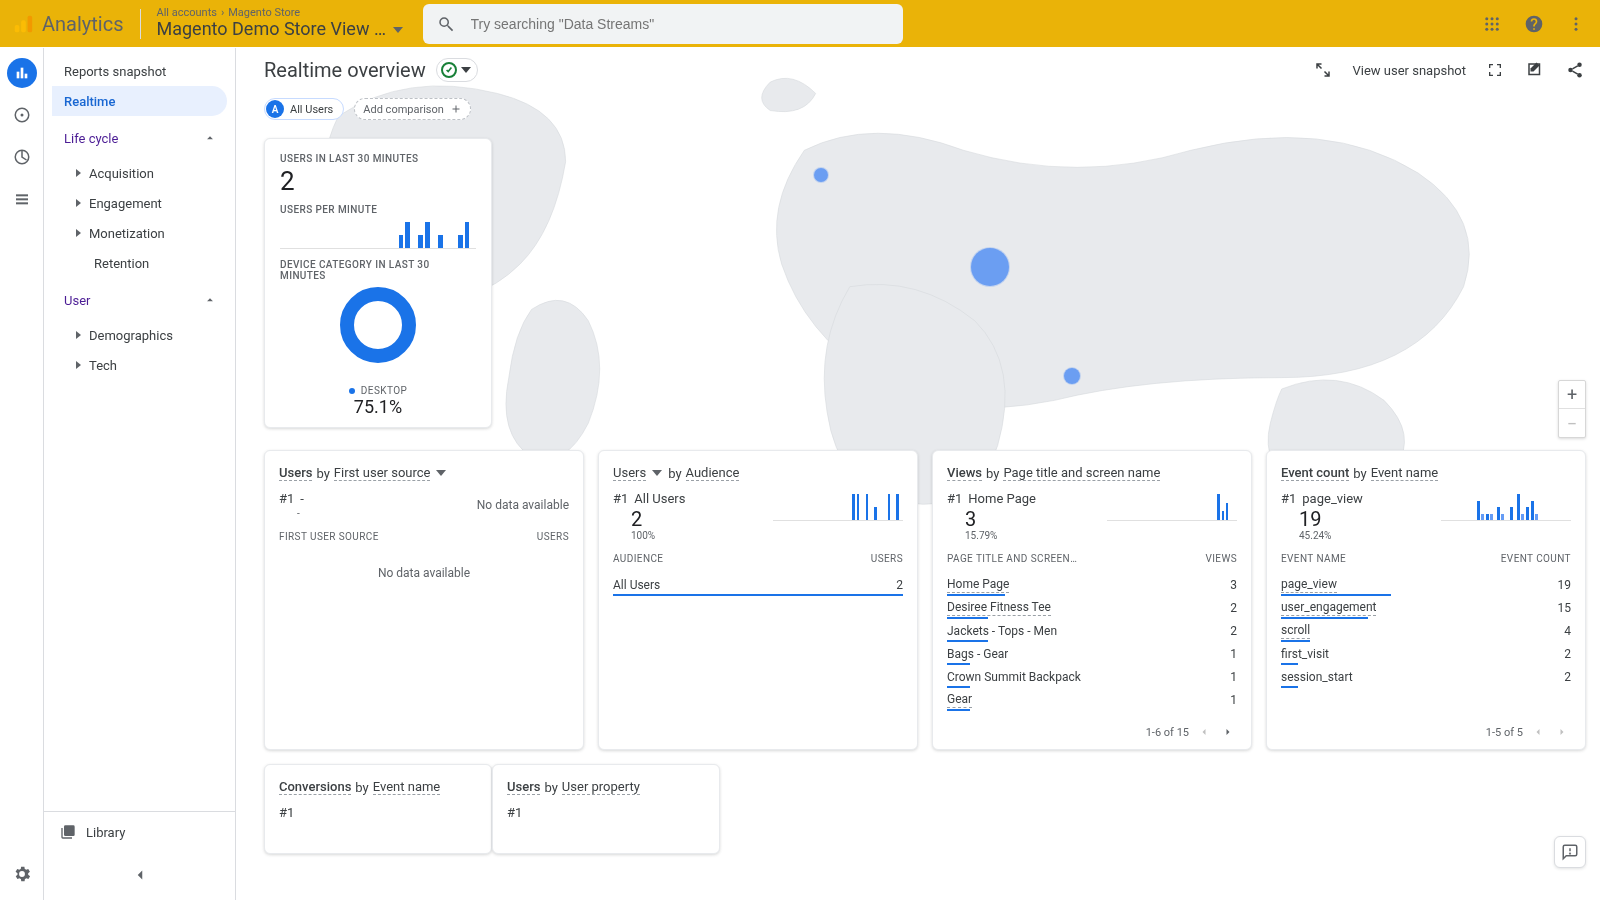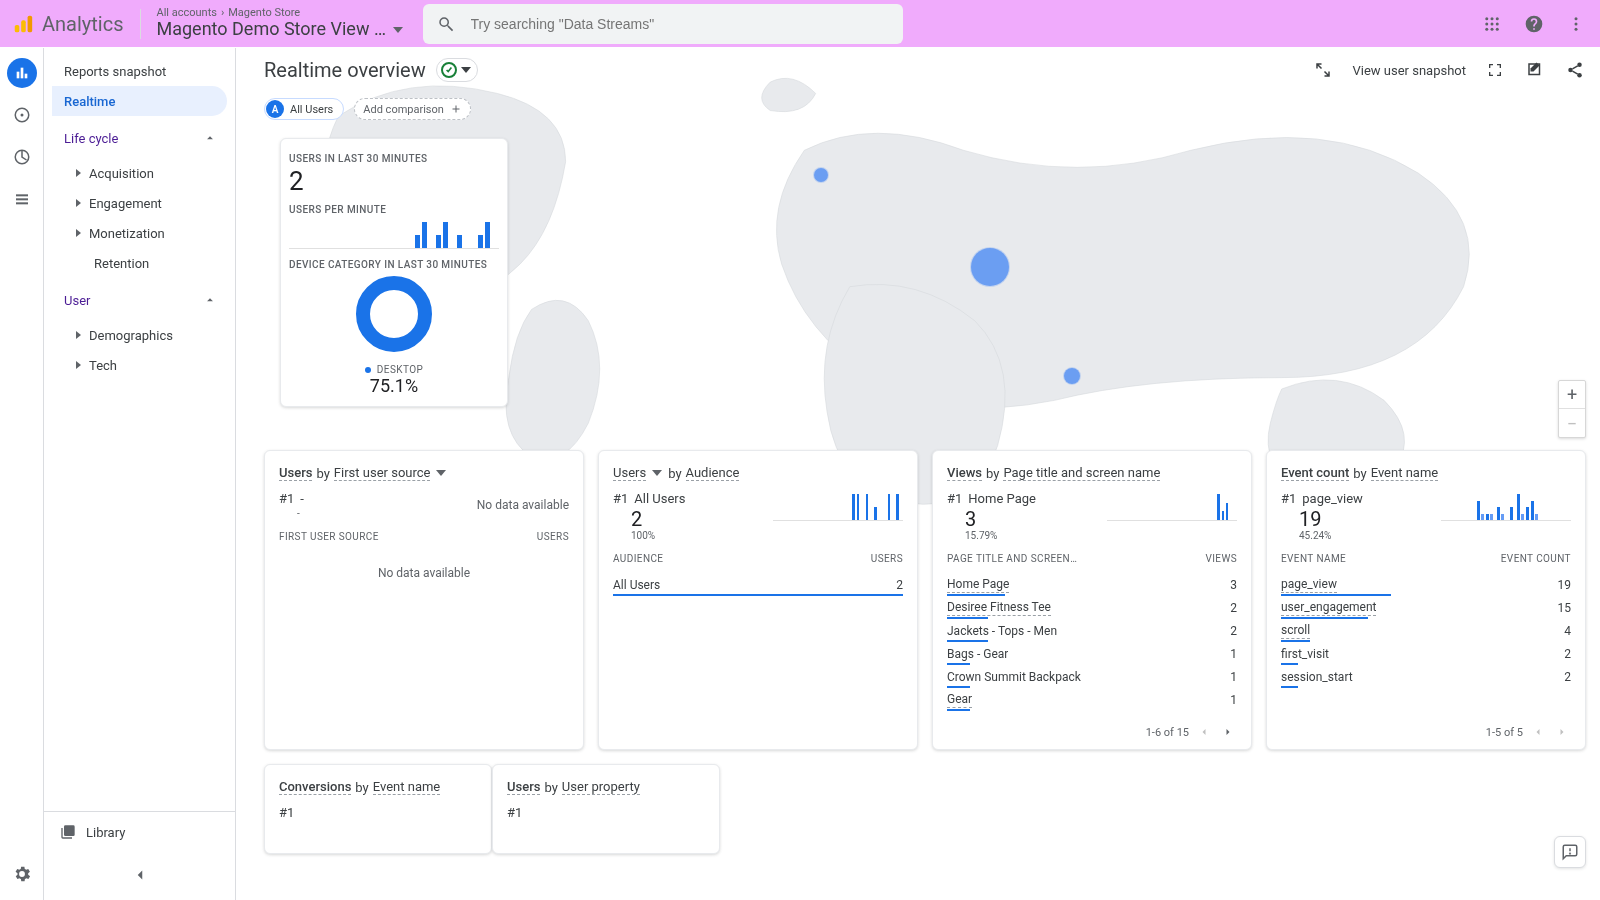--- a/index.html
+++ b/index.html
@@ -1,20 +1,20 @@
 <!DOCTYPE html>
 <html><head>
 <meta charset="utf-8">
 <style>
   * { box-sizing: border-box; }
   html, body { margin:0; padding:0; font-family: "Google Sans", Roboto, Arial, sans-serif; color:#3c4043; background:#fff; font-size:13px;}
   svg { display:block; }
 
   
-  .topbar { height:48px; display:flex; align-items:center; border-bottom:1px solid #fff; padding:0 12px; position:relative; z-index:50; background:#f0abfc;}
+  .topbar { height:48px; display:flex; align-items:center; border-bottom:1px solid #fff; padding:0 12px; position:relative; z-index:50; background:#eab308;}
   .logo { display:flex; align-items:center; gap:8px; }
   .logo-icon { width:22px; height:22px; }
   .logo-text { font-size:20px; color:#5f6368; font-weight:400;}
   .divider-v { width:1px; height:30px; background:#dadce0; margin:0 16px;}
   .account-picker { display:flex; flex-direction:column; line-height:1.15; cursor:pointer;}
   .account-breadcrumb { font-size:11px; color:#5f6368;}
   .account-breadcrumb span:first-child { color:#5f6368;}
   .account-breadcrumb .chev { margin:0 4px;}
   .account-name-row { display:flex; align-items:center; gap:6px;}
   .account-name { font-size:18px; color:#3c4043; max-width:230px; white-space:nowrap; overflow:hidden; text-overflow:ellipsis;}
@@ -75,28 +75,28 @@
   .header-actions .txt { font-size:13px; cursor:pointer;}
   .header-icon { width:22px; height:22px; display:flex; align-items:center; justify-content:center; cursor:pointer;}
 
   .chips-row { position:absolute; top:50px; left:28px; display:flex; gap:10px; z-index:40;}
   .audience-chip { display:flex; align-items:center; height:22px; border:1px solid #c7dbff; border-radius:12px; background:#fff; font-size:11px; padding-right:10px;}
   .chip-circle { width:18px; height:18px; border-radius:50%; background:#1a73e8; color:#fff; font-size:10px; display:flex; align-items:center; justify-content:center; margin:1px 6px 1px 1px; font-weight:600;}
   .add-comp-chip { display:flex; align-items:center; gap:6px; height:22px; padding:0 8px; border:1px dashed #bdc1c6; border-radius:12px; font-size:11px; color:#5f6368; background:#fff; cursor:pointer;}
 
   
   .card { position:absolute; background:#fff; border-radius:6px; box-shadow:0 1px 3px rgba(60,64,67,0.2); border:1px solid #e8eaed;}
-  .card-s1 { top:90px; left:44px; width:228px; padding:14px 8px 10px;}
+  .card-s1 { top:90px; left:28px; width:228px; padding:14px 15px 10px;}
   .card-label { font-size:10px; letter-spacing:0.4px; color:#5f6368; font-weight:500; text-transform:uppercase;}
   .big-num { font-size:26px; color:#202124; margin:2px 0 8px; font-weight:400;}
   .sparkline { height:30px; display:flex; align-items:flex-end; gap:2px; border-bottom:1px solid #e0e0e0; margin:4px 0 10px;}
   .sparkline .b { width:5px; background:#1a73e8;}
   .donut-wrap { display:flex; justify-content:center; padding:6px 0 4px;}
   .donut { width:76px; height:76px; border-radius:50%; border:14px solid #1a73e8;}
-  .legend-row { display:flex; align-items:center; justify-content:center; gap:6px; font-size:10px; color:#5f6368; margin-top:8px; letter-spacing:0.4px;}
+  .legend-row { display:flex; align-items:center; justify-content:center; gap:6px; font-size:10px; color:#5f6368; margin-top:18px; letter-spacing:0.4px;}
   .legend-dot { width:6px;height:6px;border-radius:50%;background:#1a73e8;}
   .pct { text-align:center; font-size:18px; color:#202124;}
 
   .cards-row { position:absolute; top:402px; left:28px; right:14px; display:flex; gap:14px;}
   .cards-row .card { position:relative; flex:1; height:300px; padding:14px 14px 8px; display:flex; flex-direction:column;}
   .card-title { font-size:13px; color:#3c4043; margin-bottom:10px; display:flex; align-items:center; gap:4px;}
   .dim-link { border-bottom:1px dashed #9aa0a6; cursor:pointer;}
   .metric-link { border-bottom:1px dashed #9aa0a6; cursor:pointer; font-weight:500;}
   .card-top-row { display:flex; justify-content:space-between; align-items:flex-start;}
   .rank-block { display:flex; flex-direction:column;}

